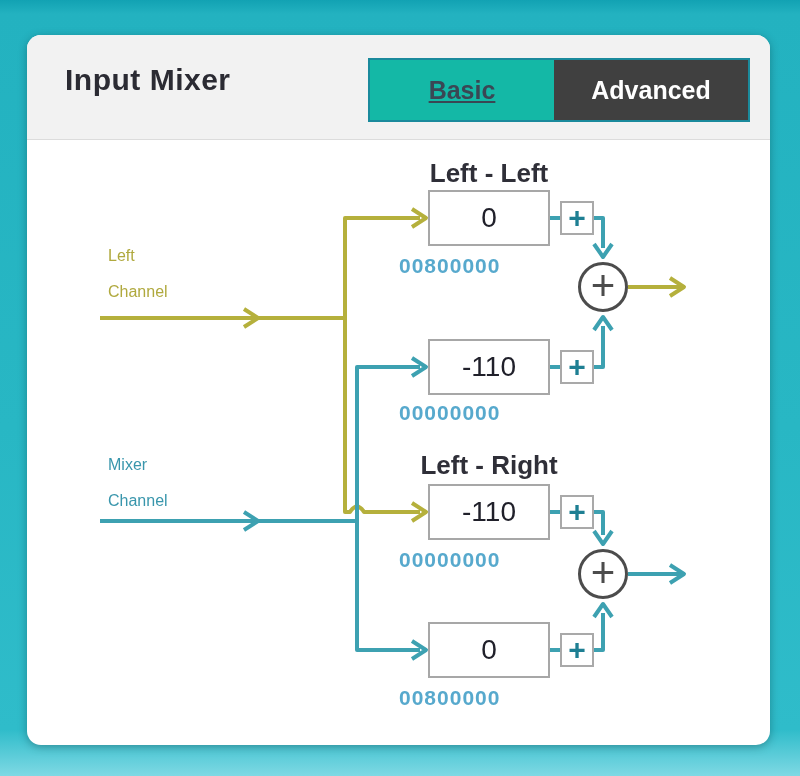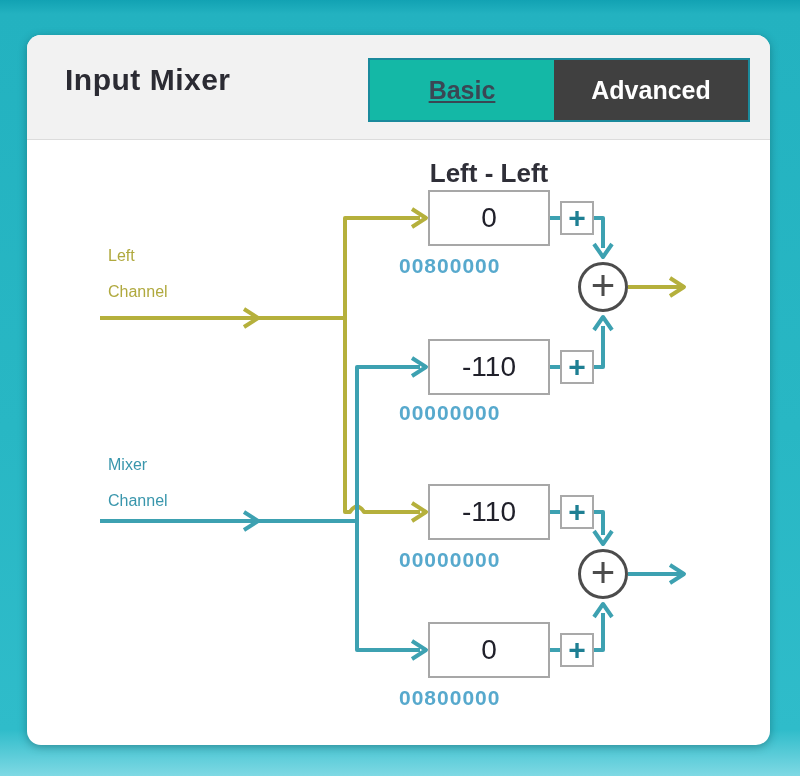--- a/index.html
+++ b/index.html
@@ -141,20 +141,21 @@
 
   <div class="blk-label" style="top:158px">Left - Left</div>
   <input class="val" style="top: 190px;" value="0">
   <button class="plus-btn" style="top:201px">+</button>
   <div class="hex" style="top:254px">00800000</div>
 
   <input class="val" style="top: 339px;" value="-110">
   <button class="plus-btn" style="top:350px">+</button>
   <div class="hex" style="top:401px">00000000</div>
 
+  <div class="blk-label" style="top:450px">Left - Right</div>
   <input class="val" style="top: 484px;" value="-110">
   <button class="plus-btn" style="top:495px">+</button>
   <div class="hex" style="top:548px">00000000</div>
 
   <input class="val" style="top: 622px;" value="0">
   <button class="plus-btn" style="top:633px">+</button>
   <div class="hex" style="top:686px">00800000</div>
 
   <div class="sum" style="top:262px">+</div>
   <div class="sum" style="top:549px">+</div>

